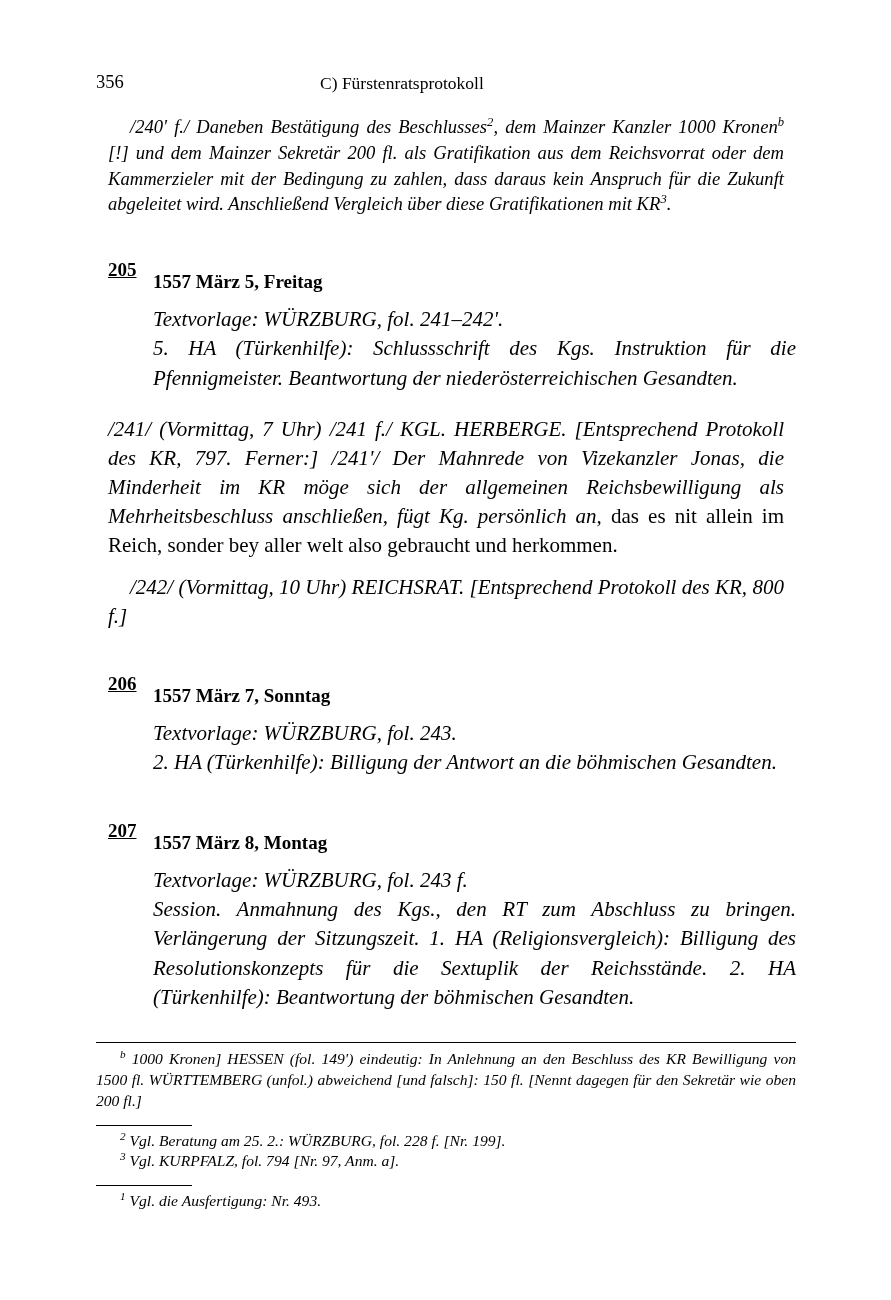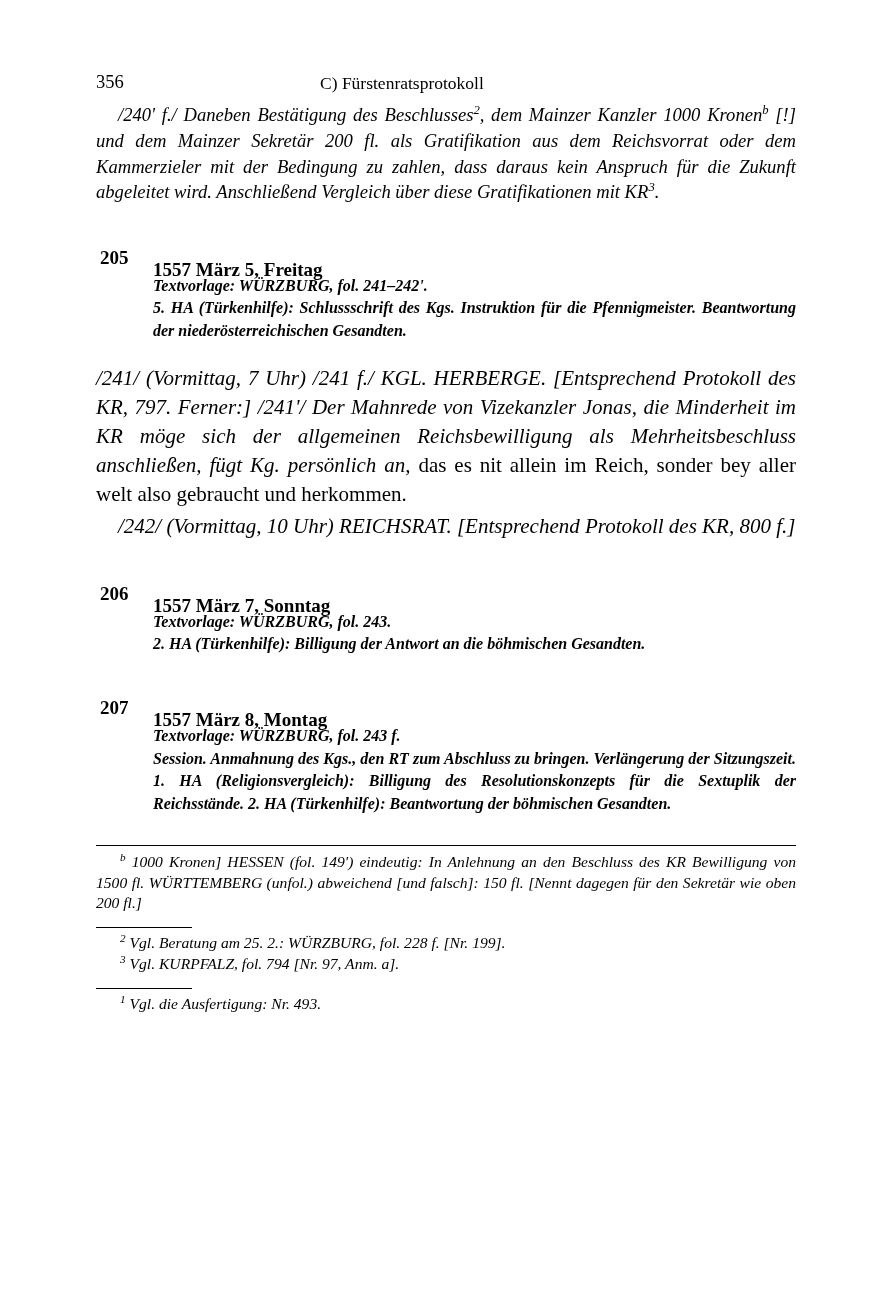--- a/index.html
+++ b/index.html
@@ -43,21 +43,21 @@
   }
   .runhead .title {
     position: absolute;
     left: 224px;
     top: 1px;
     font-size: 17.5px;
   }
 
   
   p {
-    margin: 0;
+    margin: 12px;
     padding: 0;
   }
   .body-italic {
     font-style: italic;
     font-size: 18.6px;
     line-height: 1.385;
     text-align: justify;
     text-justify: inter-word;
   }
   .indent-first {
@@ -68,38 +68,38 @@
   .entry-head {
     font-weight: bold;
     font-size: 19px;
     margin-top: 42px;
     margin-bottom: 0;
     position: relative;
     height: 26px;
   }
   .entry-head .num {
     position: absolute;
-    left: 4px;
+    left: 12px;
     top: 0;
+    text-decoration: underline;
   }
   .entry-head .label {
     position: absolute;
     left: 57px;
     top: 12px;
   }
 
   
   .regest {
     margin-left: 57px;
-    margin-top: 2px;
-    font-style: italic;
-    font-size: 16px;
+    margin-top: 20px;
+    font-style: italic;
+    font-size: 21px;
     line-height: 1.40;
     text-align: justify;
-    font-weight: bold;
   }
   .regest .hang {
     display: block;
   }
 
   
   .maintext {
     margin-top: 22px;
     font-style: italic;
     font-size: 21px;

